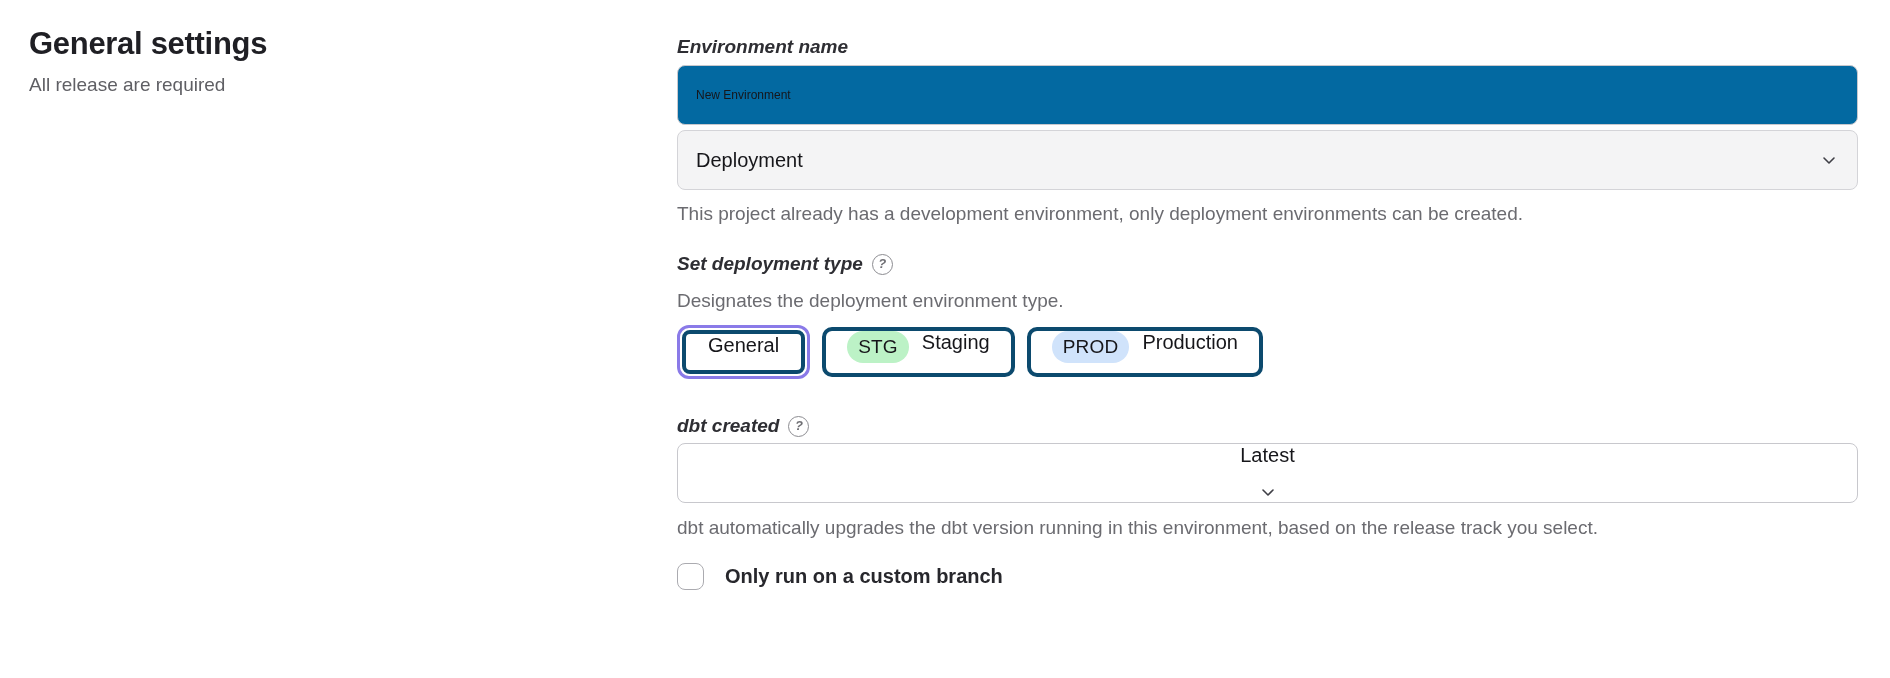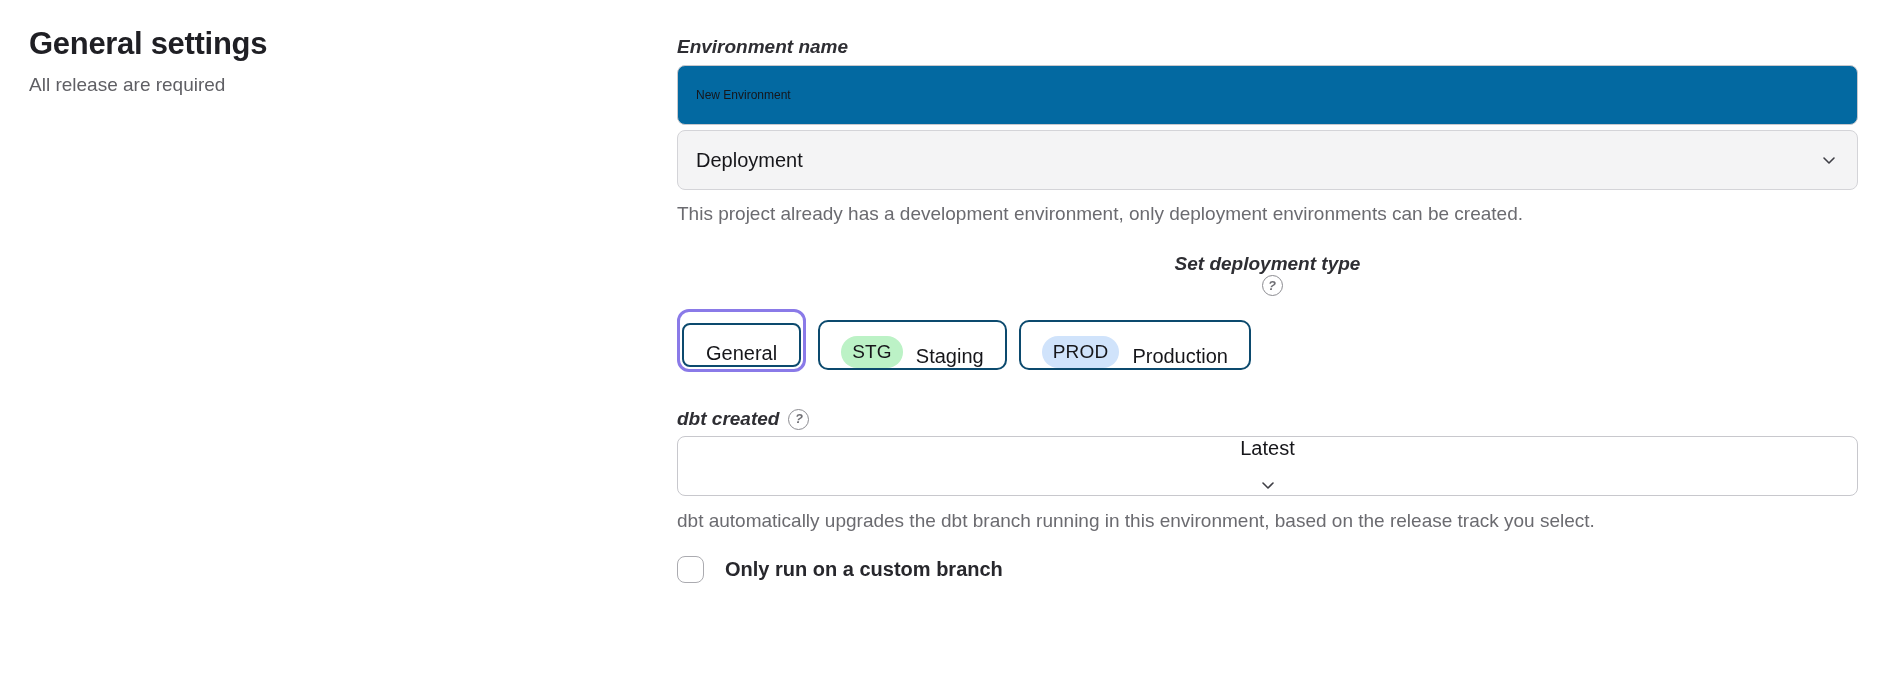--- a/index.html
+++ b/index.html
@@ -31,38 +31,38 @@
     background:#0369a1;font-size:12px;color:#16161a;padding:0 18px;outline:none;
     font-family:"Liberation Sans", sans-serif;
   }
   .select-box{
     margin-top:5px;height:60px;width:100%;border:1px solid var(--border);border-radius:8px;
     background:#fff;display:flex;align-items:center;justify-content:space-between;
     padding:0 18px;font-size:20px;color:#16161a;cursor:pointer;
   }
   .select-box.disabled{background:var(--disabled-bg);border-color:#d4d4d8;}
   .helper-text{font-size:19px;color:var(--gray-text);line-height:22px;}
-  .mt27{margin-top:27px;} .mt13{margin-top:13px;} .mt28{margin-top:28px;flex-direction:column;}
+  .mt27{margin-top:27px;} .mt13{margin-top:13px;} .mt28{margin-top:28px;}
   .mt15{margin-top:15px;} .mt14{margin-top:14px;} .mt36{margin-top:36px;}
   .mt6{margin-top:6px;flex-direction:column;} .mt24{margin-top:24px;}
   .help-icon{
     width:21px;height:21px;border:1.5px solid #8c8c91;border-radius:50%;
     display:inline-flex;align-items:center;justify-content:center;
     font-size:13px;font-weight:700;color:#6f6f74;margin-left:9px;flex:0 0 auto;
   }
   .chevron-icon{display:block;flex:0 0 auto;}
   .btn-row{margin-top:13px;display:flex;align-items:center;gap:12px;}
   .option-selected-ring{
     border:3px solid var(--accent);border-radius:12px;padding:2px;background:#fff;
     display:inline-flex;
   }
   .option-btn{
-    display:inline-flex;align-items:flex-end;gap:13px;height:50px;background:#fff;
-    border:2px solid #0c4a6e;border-radius:10px;padding:0 21px;font-size:20px;
-    color:#16161a;cursor:pointer;font-family:"Liberation Sans", sans-serif;margin-top:9px;
+    display:inline-flex;align-items:flex-start;gap:13px;height:50px;background:#fff;
+    border:4px solid #0c4a6e;border-radius:10px;padding:0 21px;font-size:20px;
+    color:#16161a;cursor:pointer;font-family:"Liberation Sans", sans-serif;
   }
   .option-btn.inner{height:44px;border-radius:8px;padding:0 22px;}
   .env-badge{
     display:inline-flex;align-items:center;border-radius:16px;padding:5px 11px;
     font-size:19px;color:#16161a;letter-spacing:0.2px;
   }
   .env-badge.green{background:var(--badge-green);}
   .env-badge.blue{background:var(--badge-blue);}
   .checkbox-row{display:flex;align-items:center;gap:21px;text-align:right;}
   .checkbox{
@@ -89,20 +89,21 @@
     <svg class="chevron-icon" width="20" height="20" viewBox="0 0 20 20" fill="none">
       <path d="M5 8 L10 13 L15 8" stroke="#3f3f46" stroke-width="1.6" stroke-linecap="round" stroke-linejoin="round"></path>
     </svg>
   </div>
   <div class="helper-text mt13">This project already has a development environment, only deployment environments can be created.</div>
 
   <div class="field-label mt28">
     <span>Set deployment type</span>
     <span class="help-icon">?</span>
   </div>
+  <div class="helper-text mt15">Designates the deployment environment type.</div>
 
   <div class="btn-row">
     <span class="option-selected-ring">
       <button class="option-btn inner">
         <span>General</span>
       </button>
     </span>
     <button class="option-btn">
       <span class="env-badge green">STG</span>
       <span>Staging</span>
@@ -116,20 +117,20 @@
   <div class="field-label mt36">
     <span>dbt created</span>
     <span class="help-icon">?</span>
   </div>
   <div class="select-box mt6">
     <span>Latest</span>
     <svg class="chevron-icon" width="20" height="20" viewBox="0 0 20 20" fill="none">
       <path d="M5 8 L10 13 L15 8" stroke="#3f3f46" stroke-width="1.6" stroke-linecap="round" stroke-linejoin="round"></path>
     </svg>
   </div>
-  <div class="helper-text mt14">dbt automatically upgrades the dbt branch running in this environment, based on the release track you select.</div>
+  <div class="helper-text mt14">dbt automatically upgrades the dbt version running in this environment, based on the release track you select.</div>
 
   <div class="checkbox-row mt24">
     <span class="checkbox" role="checkbox" aria-checked="false"></span>
     <span class="checkbox-label">Only run on a custom branch</span>
   </div>
 
 </div>
 
 </body></html>

